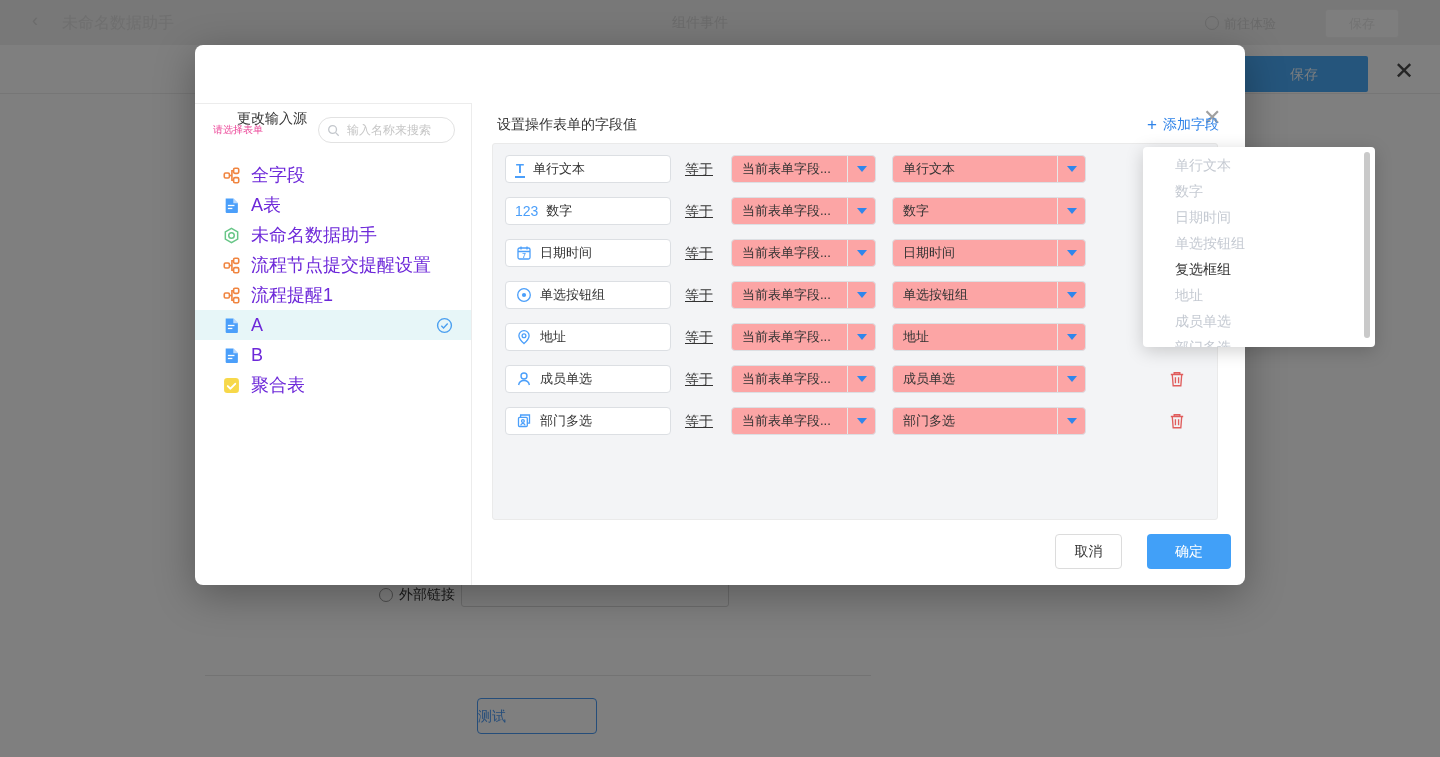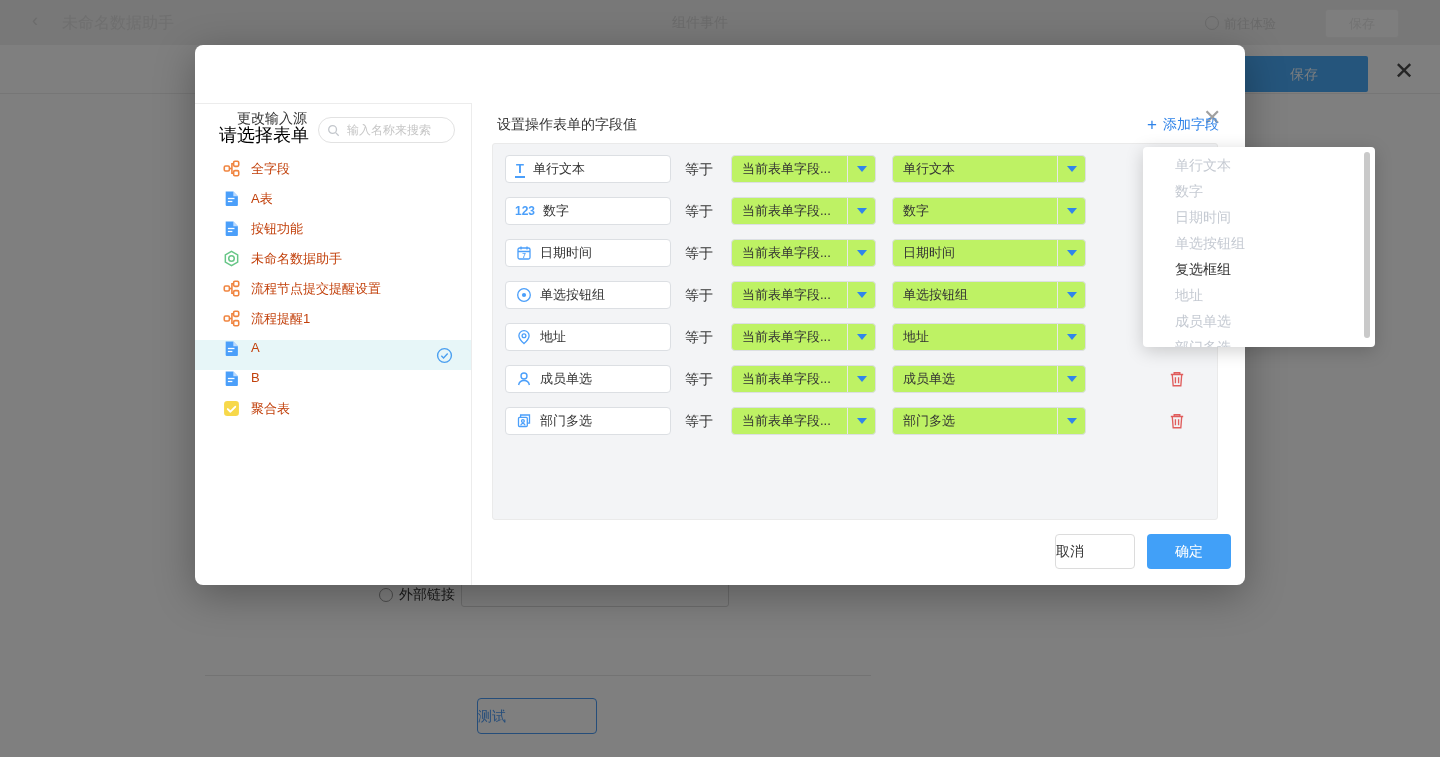--- a/index.html
+++ b/index.html
@@ -26,52 +26,52 @@
             border:1px solid #4a9af5;border-radius:4px;color:#4a9af5;font-size:14px;background:#fff;}
   .overlay{position:absolute;inset:0;background:rgba(0,0,0,.5);z-index:10;}
   
   .modal{position:absolute;left:195px;top:45px;width:1050px;height:540px;background:#fff;border-radius:8px;
          box-shadow:0 10px 40px rgba(0,0,0,.3);z-index:20;}
   .m-title{position:absolute;left:42px;top:65px;font-size:14px;color:#333;}
   .m-close{position:absolute;left:1008px;top:60px;font-size:22px;color:#a0a0a0;cursor:pointer;}
   .m-hdiv{position:absolute;left:0;top:58px;width:276px;height:1px;background:#ececec;}
   .m-vdiv{position:absolute;left:276px;top:58px;bottom:0;width:1px;background:#ececec;}
   
-  .s-label{position:absolute;left:24px;top:78px;font-size:18px;color:#000000;}
+  .s-label{position:absolute;left:18px;top:78px;font-size:10px;color:#ec4899;}
   .s-search{position:absolute;left:123px;top:72px;width:137px;height:26px;border:1px solid #e2e2e2;border-radius:14px;
             display:flex;align-items:center;padding:0 8px;box-sizing:border-box;background:#fff;}
   .s-search input{border:none;outline:none;width:100%;font-size:12px;color:#666;margin-left:5px;background:transparent;font-family:Liberation Serif, serif;}
   .s-search input::placeholder{color:#c6c6c6;}
   .s-list{position:absolute;left:0;top:115px;width:276px;}
-  .s-item{position:relative;height:30px;display:flex;padding-left:28px;font-size:13px;color:#c2410c;cursor:pointer;}
+  .s-item{position:relative;height:30px;display:flex;align-items:center;padding-left:28px;font-size:18px;color:#6d28d9;cursor:pointer;}
   .s-item .sicon{width:17px;height:17px;margin-right:11px;display:inline-flex;}
   .s-item.selected{background:#e7f6f8;}
   .s-check{position:absolute;right:18px;top:7px;width:17px;height:17px;}
   
   .mn-title{position:absolute;left:302px;top:71px;font-size:14px;color:#333;}
   .add-field{position:absolute;right:26px;top:70px;font-size:14px;color:#2f83e8;cursor:pointer;}
   .add-field .plus{font-size:17px;margin-right:6px;vertical-align:-1px;}
   .rows-wrap{position:absolute;left:297px;top:98px;width:726px;height:377px;background:#f3f4f6;border:1px solid #eaeaea;border-radius:3px;box-sizing:border-box;}
   .frow{position:absolute;left:0;height:28px;width:100%;}
   .fbox{position:absolute;left:12px;top:0;width:166px;height:28px;background:#fff;border:1px solid #dcdfe3;border-radius:4px;
         box-sizing:border-box;display:flex;align-items:center;padding-left:9px;}
   .ficon{width:17px;height:17px;display:inline-flex;align-items:center;justify-content:center;margin-right:8px;flex:none;}
   .ficon.txt{color:#4b9ffa;font-weight:bold;font-size:13px;border-bottom:2px solid #4b9ffa;line-height:13px;height:15px;width:auto;padding:0 1px;}
-  .ficon.num{color:#4b9ffa;font-weight:bold;font-size:12px;letter-spacing:0;width:auto;}
+  .ficon.num{color:#4b9ffa;font-weight:normal;font-size:14px;letter-spacing:0;width:auto;}
   .flabel{font-size:13px;color:#333;}
-  .op{position:absolute;left:192px;top:0;line-height:28px;font-size:14px;color:#333;}
-  .sel{position:absolute;top:0;height:28px;background:#bef264;border:1px solid #dcdfe3;border-radius:4px;box-sizing:border-box;display:flex;cursor:pointer;}
+  .op{position:absolute;left:192px;top:0;line-height:28px;font-size:14px;color:#333;text-decoration:underline;}
+  .sel{position:absolute;top:0;height:28px;background:#fca5a5;border:1px solid #dcdfe3;border-radius:4px;box-sizing:border-box;display:flex;cursor:pointer;}
   .sel1{left:238px;width:145px;}
   .sel2{left:399px;width:194px;}
   .sel-text{flex:1;font-size:13px;color:#333;line-height:26px;padding-left:10px;white-space:nowrap;overflow:hidden;}
   .sel-caret{width:27px;border-left:1px solid #e8e8e8;display:flex;align-items:center;justify-content:center;flex:none;}
   .caret{width:0;height:0;border-left:5px solid transparent;border-right:5px solid transparent;border-top:6px solid #2f86ec;}
   .trash{position:absolute;left:675px;top:5px;width:18px;height:18px;cursor:pointer;}
   
-  .btn-cancel{position:absolute;left:860px;top:489px;width:80px;height:35px;line-height:33px;box-sizing:border-box;
+  .btn-cancel{position:absolute;left:860px;top:489px;width:67px;height:35px;line-height:33px;text-align:center;box-sizing:border-box;
               border:1px solid #dcdcdc;border-radius:4px;background:#fff;font-size:14px;color:#333;cursor:pointer;}
   .btn-ok{position:absolute;left:952px;top:489px;width:84px;height:35px;line-height:35px;text-align:center;
           background:#41a0f8;border-radius:4px;font-size:14px;color:#fff;cursor:pointer;}
   
   .menu-panel{position:absolute;left:1143px;top:147px;width:232px;height:200px;background:#fff;border-radius:4px;
               box-shadow:0 4px 18px rgba(0,0,0,.18);z-index:30;overflow:hidden;}
   .menu-inner{position:absolute;left:0;top:5px;width:100%;}
   .menu-item{height:26px;line-height:26px;padding-left:32px;font-size:14px;color:#333;cursor:pointer;}
   .menu-item.disabled{color:#c5cad2;cursor:default;}
   .menu-scroll{position:absolute;right:5px;top:5px;width:6px;height:186px;border-radius:3px;background:#c9c9c9;}
@@ -135,31 +135,20 @@
       <div class="s-item">
         <span class="sicon">
             <svg width="17" height="17" viewBox="0 0 16 16">
               <path fill="#4b9ffa" d="M2.5 1.5h7.2L14 5.8v8.2a1 1 0 0 1-1 1H3.5a1 1 0 0 1-1-1z"></path>
               <path fill="#bfdcfd" d="M9.7 1.5 14 5.8H9.7z"></path>
               <rect x="4.6" y="7.4" width="6.2" height="1.2" fill="#fff"></rect>
               <rect x="4.6" y="10.2" width="4.2" height="1.2" fill="#fff"></rect>
             </svg>
           </span>
         <span>A表</span>
-      </div>
-      <div class="s-item">
-        <span class="sicon">
-            <svg width="17" height="17" viewBox="0 0 16 16">
-              <path fill="#4b9ffa" d="M2.5 1.5h7.2L14 5.8v8.2a1 1 0 0 1-1 1H3.5a1 1 0 0 1-1-1z"></path>
-              <path fill="#bfdcfd" d="M9.7 1.5 14 5.8H9.7z"></path>
-              <rect x="4.6" y="7.4" width="6.2" height="1.2" fill="#fff"></rect>
-              <rect x="4.6" y="10.2" width="4.2" height="1.2" fill="#fff"></rect>
-            </svg>
-          </span>
-        <span>按钮功能</span>
       </div>
       <div class="s-item">
         <span class="sicon">
             <svg width="17" height="17" viewBox="0 0 16 16">
               <g fill="none" stroke="#67c687" stroke-width="1.4">
                 <path d="M8 1.3 13.8 4.6v6.8L8 14.7 2.2 11.4V4.6z"></path>
                 <circle cx="8" cy="8" r="2.6"></circle>
               </g>
             </svg>
           </span>

